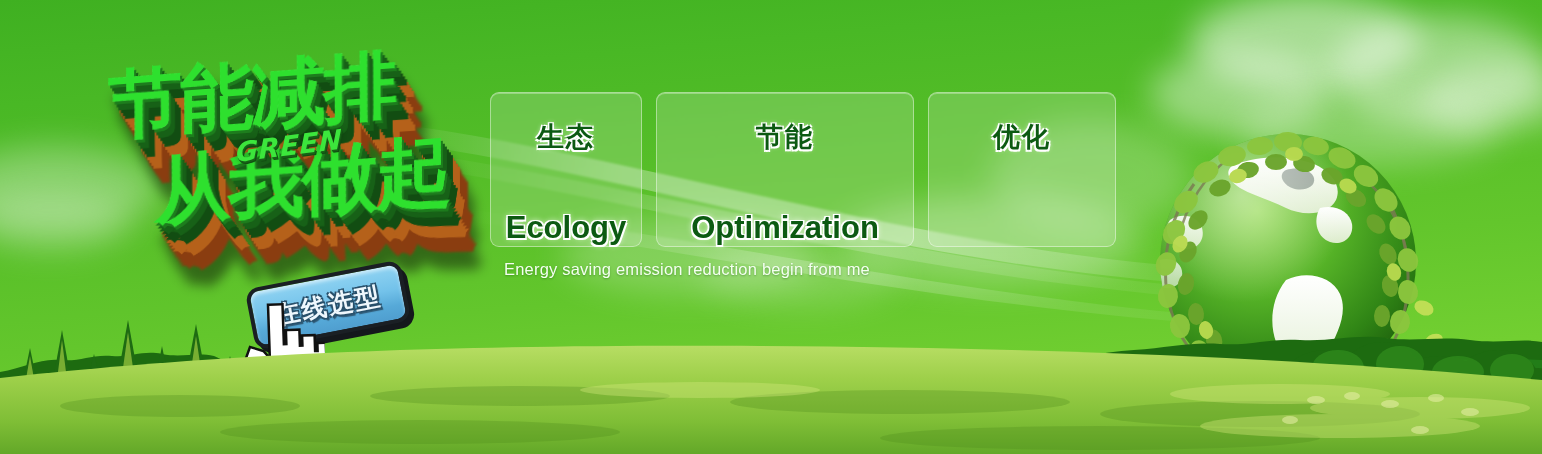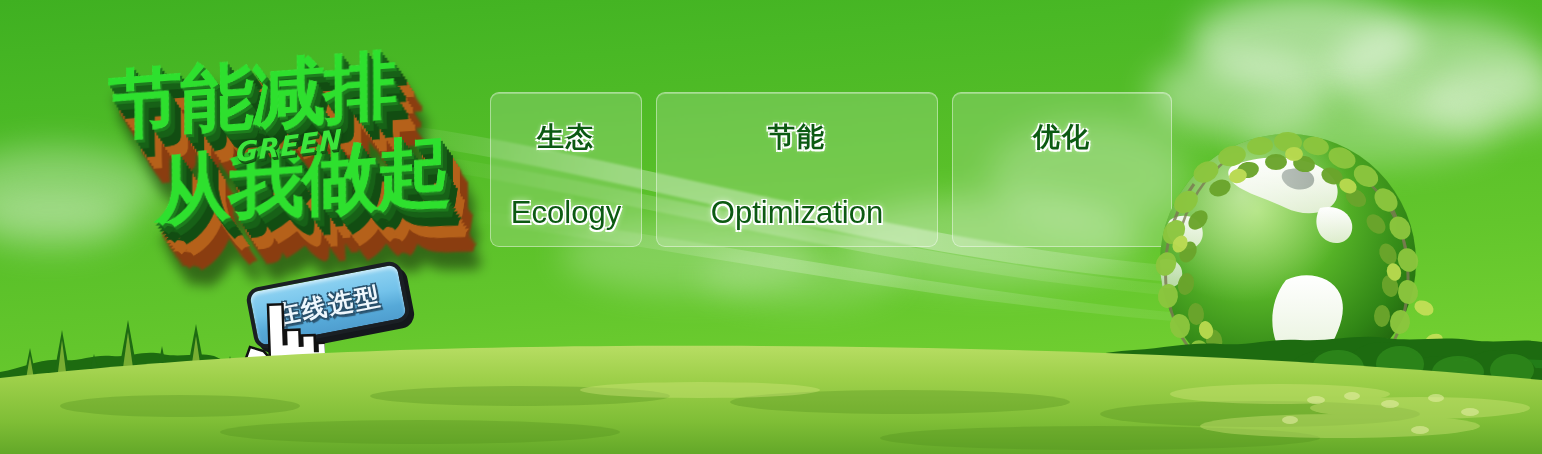--- a/index.html
+++ b/index.html
@@ -61,35 +61,35 @@
 
   
   .cards{position:absolute;left:490px;top:92px;display:flex;gap:14px;}
   .card{
     width:152px;height:155px;
     border-radius:9px;
     background:rgba(255,255,255,.17);
     border:1px solid rgba(255,255,255,.42);
     box-shadow:inset 0 1px 0 rgba(255,255,255,.30);
     display:flex;flex-direction:column;align-items:center;
-    justify-content:flex-start;
+    justify-content:space-between;
     padding-top:26px;box-sizing:border-box;
     backdrop-filter:blur(1px);
   }
-  .card.wide{width:282px;}
-  .card.wide2{width:220px;}
+  .card.wide{width:258px;}
+  .card.wide2{width:188px;}
   .card-cn{
     font-size:27px;font-weight:bold;color:#0c5a12;letter-spacing:2px;
     font-family:"DejaVu Sans","Liberation Sans",sans-serif;
     text-shadow:-1.5px -1.5px 0 #fff,1.5px -1.5px 0 #fff,-1.5px 1.5px 0 #fff,
                 1.5px 1.5px 0 #fff,0 0 5px rgba(255,255,255,.9);
   }
   .card-en{
     margin-top:40px;
-    font-size:31px;font-weight:normal;color:#0c5a12;
+    font-size:31px;font-weight:bold;color:#0c5a12;
     font-family:"Liberation Sans","DejaVu Sans",sans-serif;
     text-shadow:-1.5px -1.5px 0 #fff,1.5px -1.5px 0 #fff,-1.5px 1.5px 0 #fff,
                 1.5px 1.5px 0 #fff,0 0 6px rgba(255,255,255,.9);
     white-space:nowrap;
   }
 
   
   .tagline{
     position:absolute;left:504px;top:260px;
     font-size:16.5px;color:#f4fff0;letter-spacing:.2px;
@@ -188,20 +188,21 @@
     </div>
     <div class="card wide">
       <div class="card-cn">节能</div>
       <div class="card-en">Optimization</div>
     </div>
     <div class="card wide2">
       <div class="card-cn">优化</div>
     </div>
   </div>
 
+  <div class="tagline">Energy saving emission reduction begin from me</div>
 
   <div class="cta-wrap">
     <div class="cta-shadow"></div>
     <div class="cta">
       <span class="cta-text">在线选型</span>
     </div>
     <svg class="cursor-hand" viewBox="0 0 84 98">
       <path d="M30,4 L42,4 L42,44 L47,44 L47,30 L58,30 L58,46 L63,46 L63,36 L73,36 L73,52
                L78,52 L78,44 L84,44 L84,74 L76,92 L40,96 L22,78 L6,56 L10,46 L22,50 L30,60 Z" fill="#ffffff" stroke="#111111" stroke-width="5" stroke-linejoin="miter"></path>
       <path d="M30,4 L42,4 L42,44 L47,44 L47,30 L58,30 L58,46 L63,46 L63,36 L73,36 L73,52

